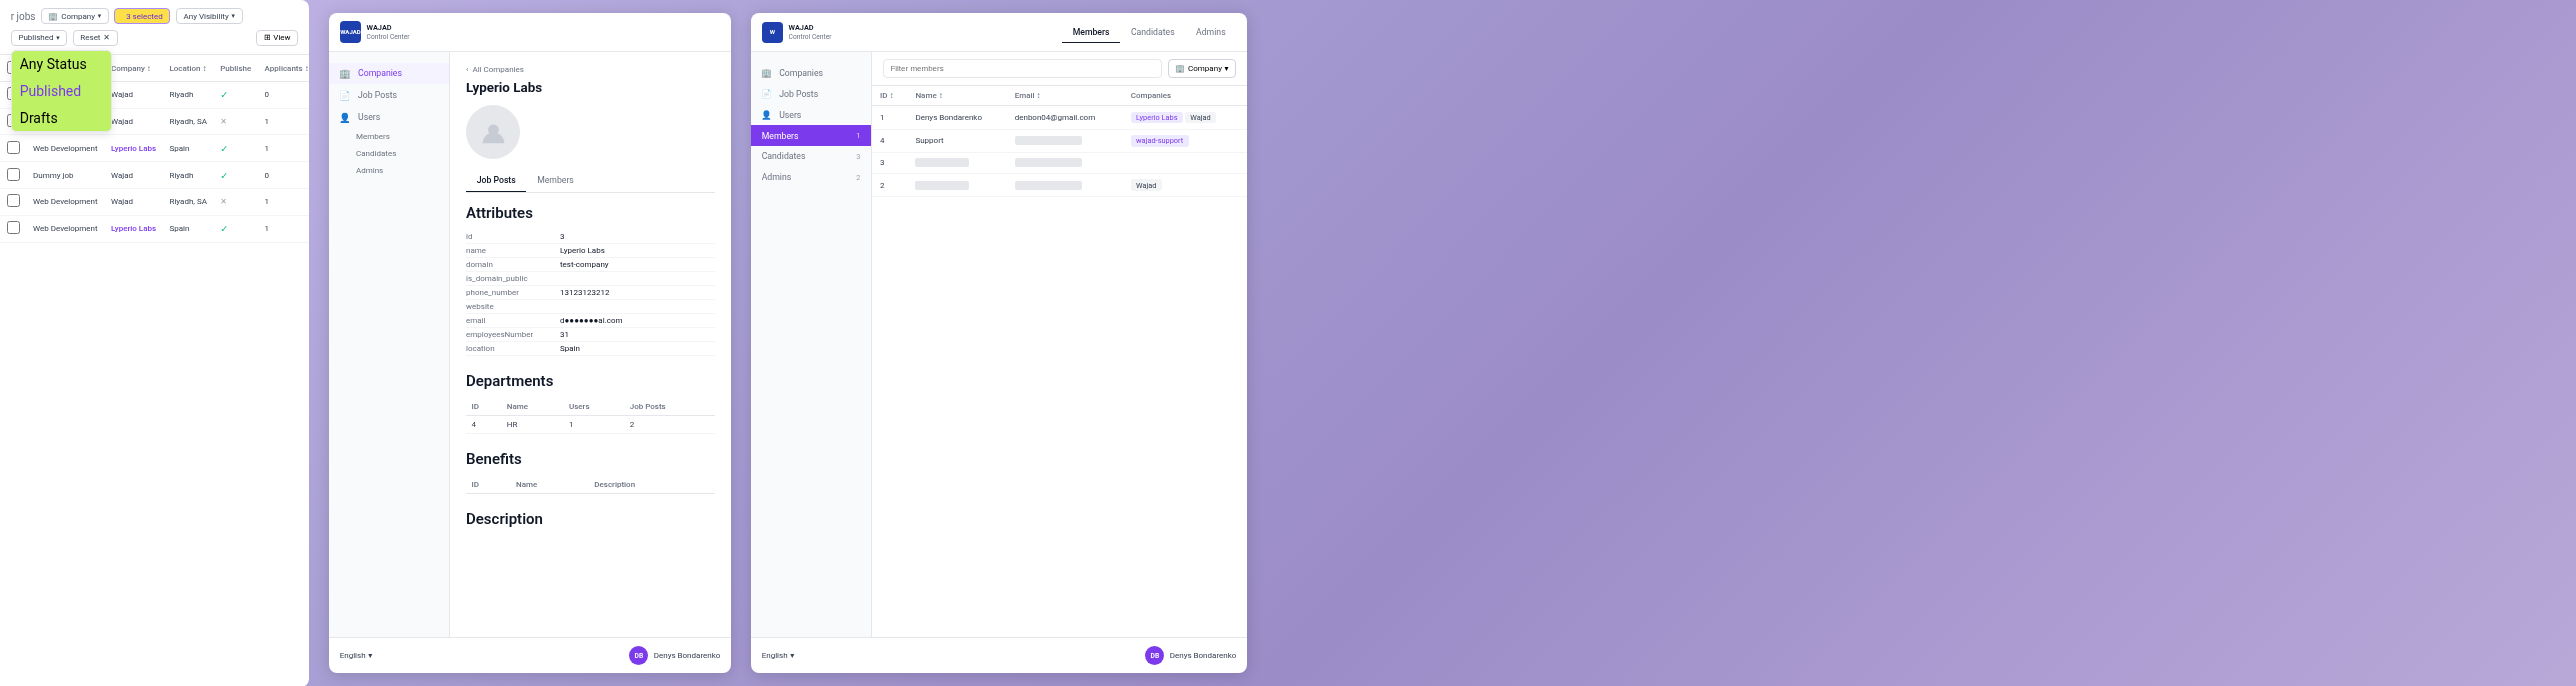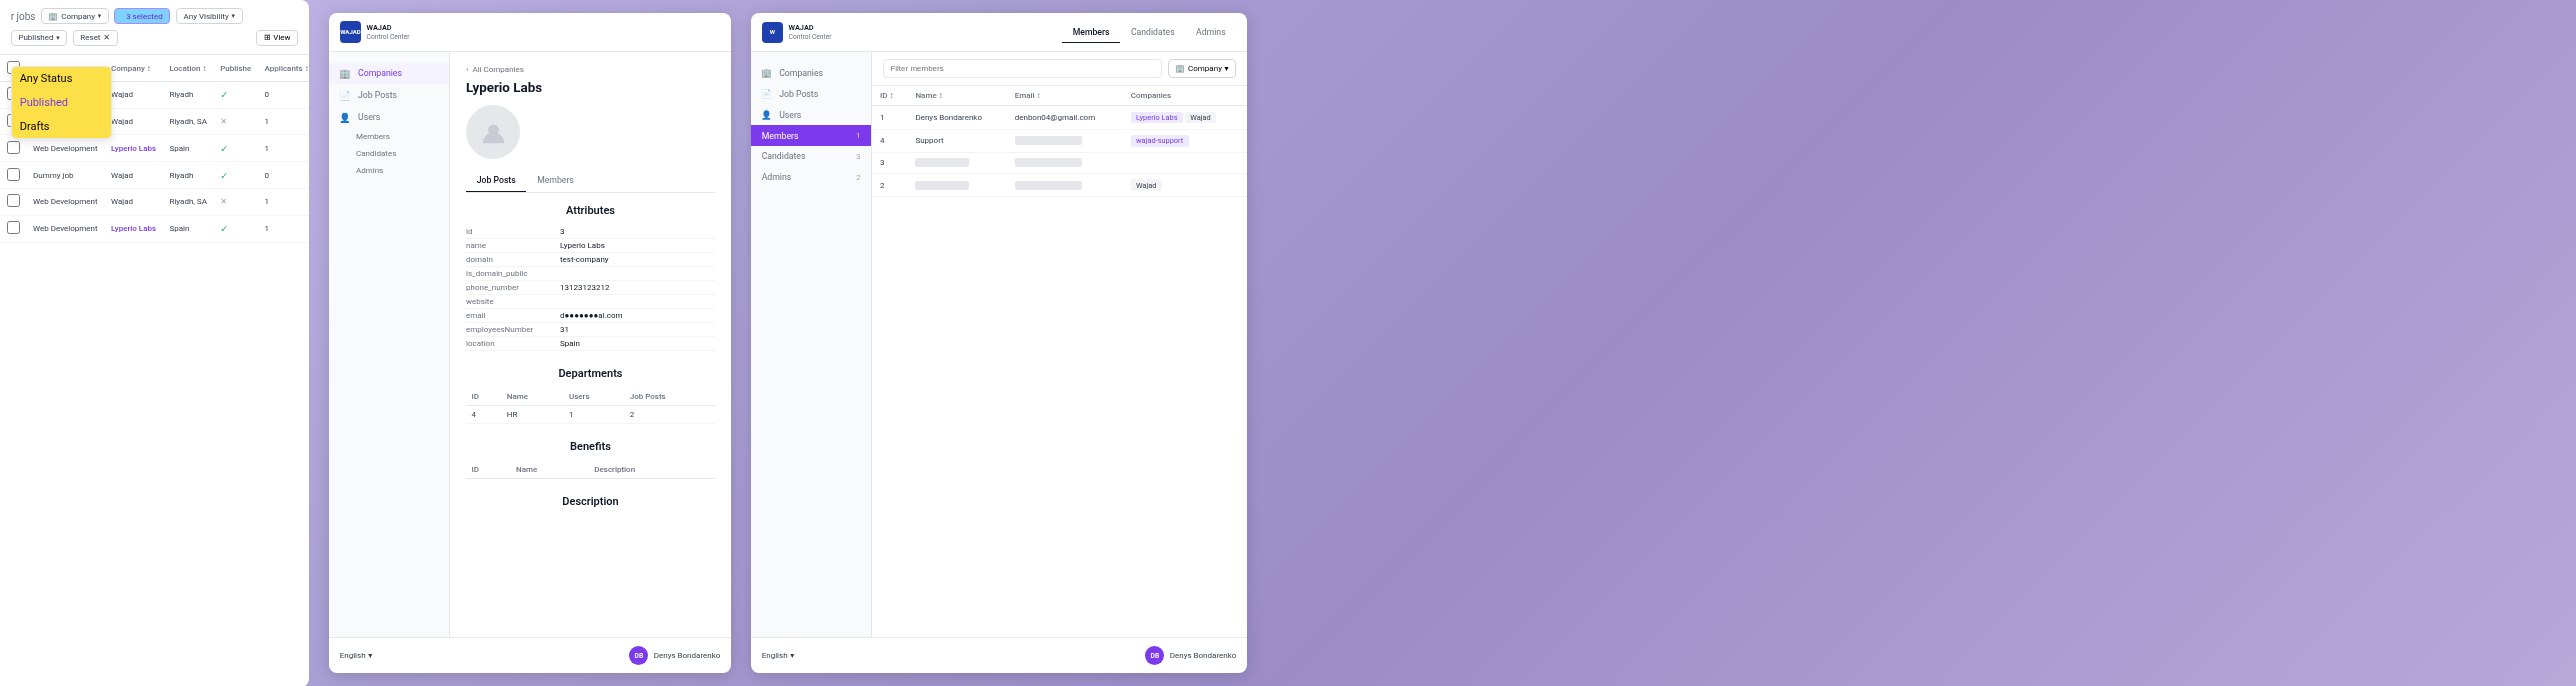--- a/index.html
+++ b/index.html
@@ -44,21 +44,21 @@
       padding: 2.7px 6.7px;
       border: 0.7px solid #d1d5db;
       border-radius: 4px;
       font-size: 8px;
       color: #374151;
       cursor: pointer;
       background: #fff;
     }
 
     .filter-chip.selected {
-      background: #7dd3fc;
+      background: #fde047;
       border-color: #a78bfa;
       color: #6d28d9;
       padding-left: 11px;
     }
 
     .view-btn {
       margin-left: auto;
       display: flex;
       align-items: center;
       gap: 2.7px;
@@ -69,29 +69,29 @@
       cursor: pointer;
       background: #fff;
     }
 
     .status-dropdown {
       position: relative;
     }
 
     .status-dropdown-menu {
       position: absolute;
-      top: 36px;
+      top: 20px;
       left: 0;
-      background: #fde047;
+      background: #bef264;
       border: 0.7px solid #e5e7eb;
       border-radius: 5.4px;
       box-shadow: 0 2.7px 8px rgba(0,0,0,0.1);
       z-index: 10;
       min-width: 101px;
-      font-size: 11px;
+      font-size: 14px;
     }
 
     .dropdown-item {
       padding: 5.4px 8px;
       display: flex;
       align-items: center;
       justify-content: space-between;
       cursor: pointer;
     }
 
@@ -246,25 +246,24 @@
       cursor: pointer;
       border-bottom: 1.3px solid transparent;
     }
     .tab.active {
       color: #111827;
       border-bottom-color: #111827;
       font-weight: 500;
     }
 
     .section-title {
-      font-size: 11px;
+      font-size: 15px;
       font-weight: 600;
       color: #111827;
       margin-bottom: 8px;
-      text-align: center;
     }
 
     .attributes-table {
       width: 100%;
       font-size: 8px;
       margin-bottom: 16px;
     }
 
     .attributes-table tr td:first-child {
       color: #6b7280;

